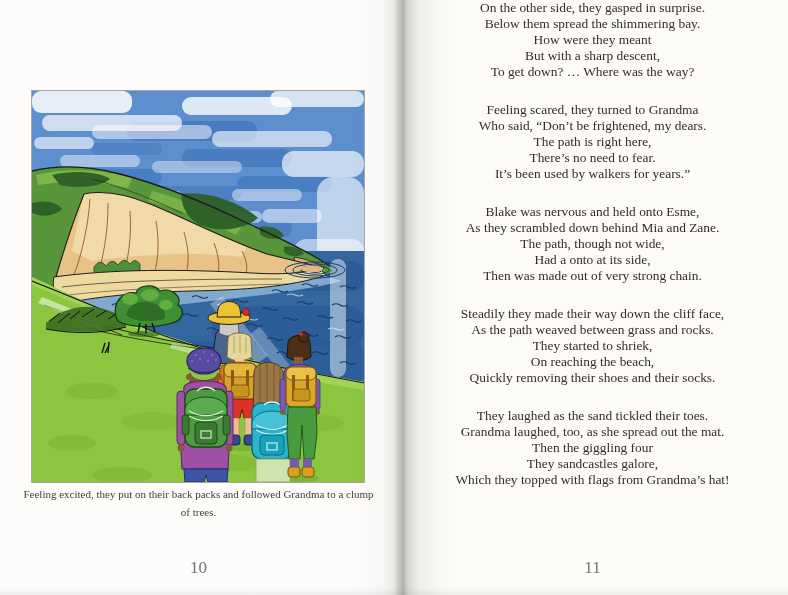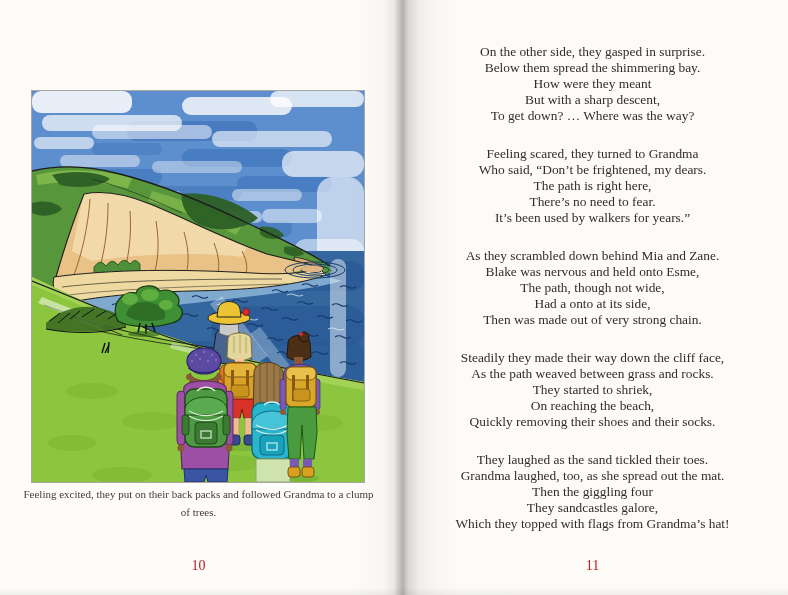--- a/index.html
+++ b/index.html
@@ -9,22 +9,22 @@
   .page{position:absolute;top:0;height:595px;}
   .page.left{left:0;width:397px;background:#fdfcfa;}
   .page.right{left:397px;width:391px;background:#fcfbf8;}
   .illu-frame{position:absolute;left:31px;top:90px;width:332px;height:391px;
               border:1px solid #a9a5a0;background:#fff;}
   .illu-frame svg{display:block;width:332px;height:391px;}
   .caption{position:absolute;top:486px;left:0;width:100%;margin:0;
            font-size:11px;line-height:1.6;color:#44403a;text-align:center;}
   .caption span{display:inline-block;width:356px;}
   .pagenum{position:absolute;top:558px;left:0;width:100%;text-align:center;
-           font-size:14px;color:#b91c1c;}
-  .poem{padding-top:44px;text-align:center;color:#312d2a;
+           font-size:17px;color:#737373;}
+  .poem{text-align:center;color:#312d2a;
         font-size:13.4px;line-height:16px;}
   .stanza{margin:0 0 22px 0;}
   .gutter{position:absolute;left:352px;top:0;width:104px;height:595px;pointer-events:none;
     background:linear-gradient(90deg,
       rgba(90,85,78,0) 0%,
       rgba(90,85,78,0.03) 30%,
       rgba(80,75,68,0.10) 40%,
       rgba(70,65,58,0.30) 46%,
       rgba(60,56,50,0.38) 49%,
       rgba(90,85,78,0.22) 54%,
@@ -350,22 +350,22 @@
           <div class="line">To get down? … Where was the way?</div>
         </div>
         <div class="stanza">
           <div class="line">Feeling scared, they turned to Grandma</div>
           <div class="line">Who said, “Don’t be frightened, my dears.</div>
           <div class="line">The path is right here,</div>
           <div class="line">There’s no need to fear.</div>
           <div class="line">It’s been used by walkers for years.”</div>
         </div>
         <div class="stanza">
+          <div class="line">Blake was nervous and held onto Esme,</div>
           <div class="line">As they scrambled down behind Mia and Zane.</div>
-          <div class="line">Blake was nervous and held onto Esme,</div>
           <div class="line">The path, though not wide,</div>
           <div class="line">Had a onto at its side,</div>
           <div class="line">Then was made out of very strong chain.</div>
         </div>
         <div class="stanza">
           <div class="line">Steadily they made their way down the cliff face,</div>
           <div class="line">As the path weaved between grass and rocks.</div>
           <div class="line">They started to shriek,</div>
           <div class="line">On reaching the beach,</div>
           <div class="line">Quickly removing their shoes and their socks.</div>

